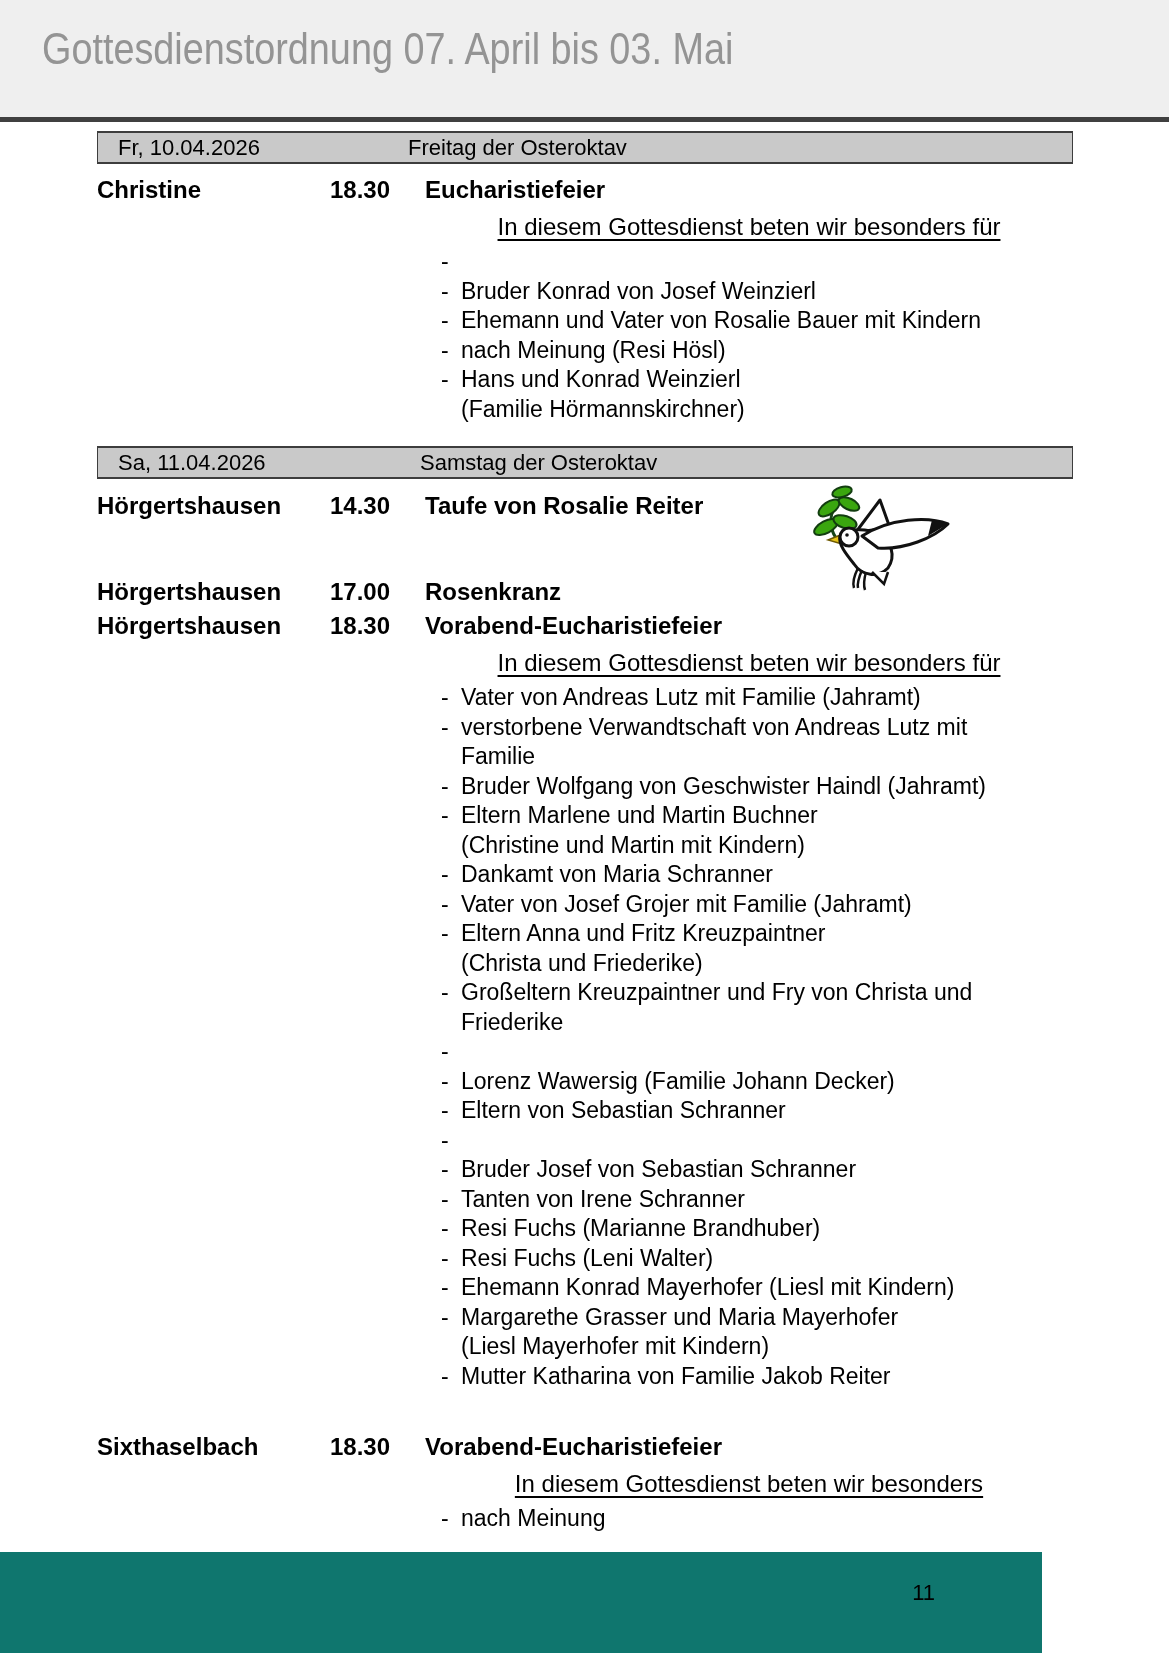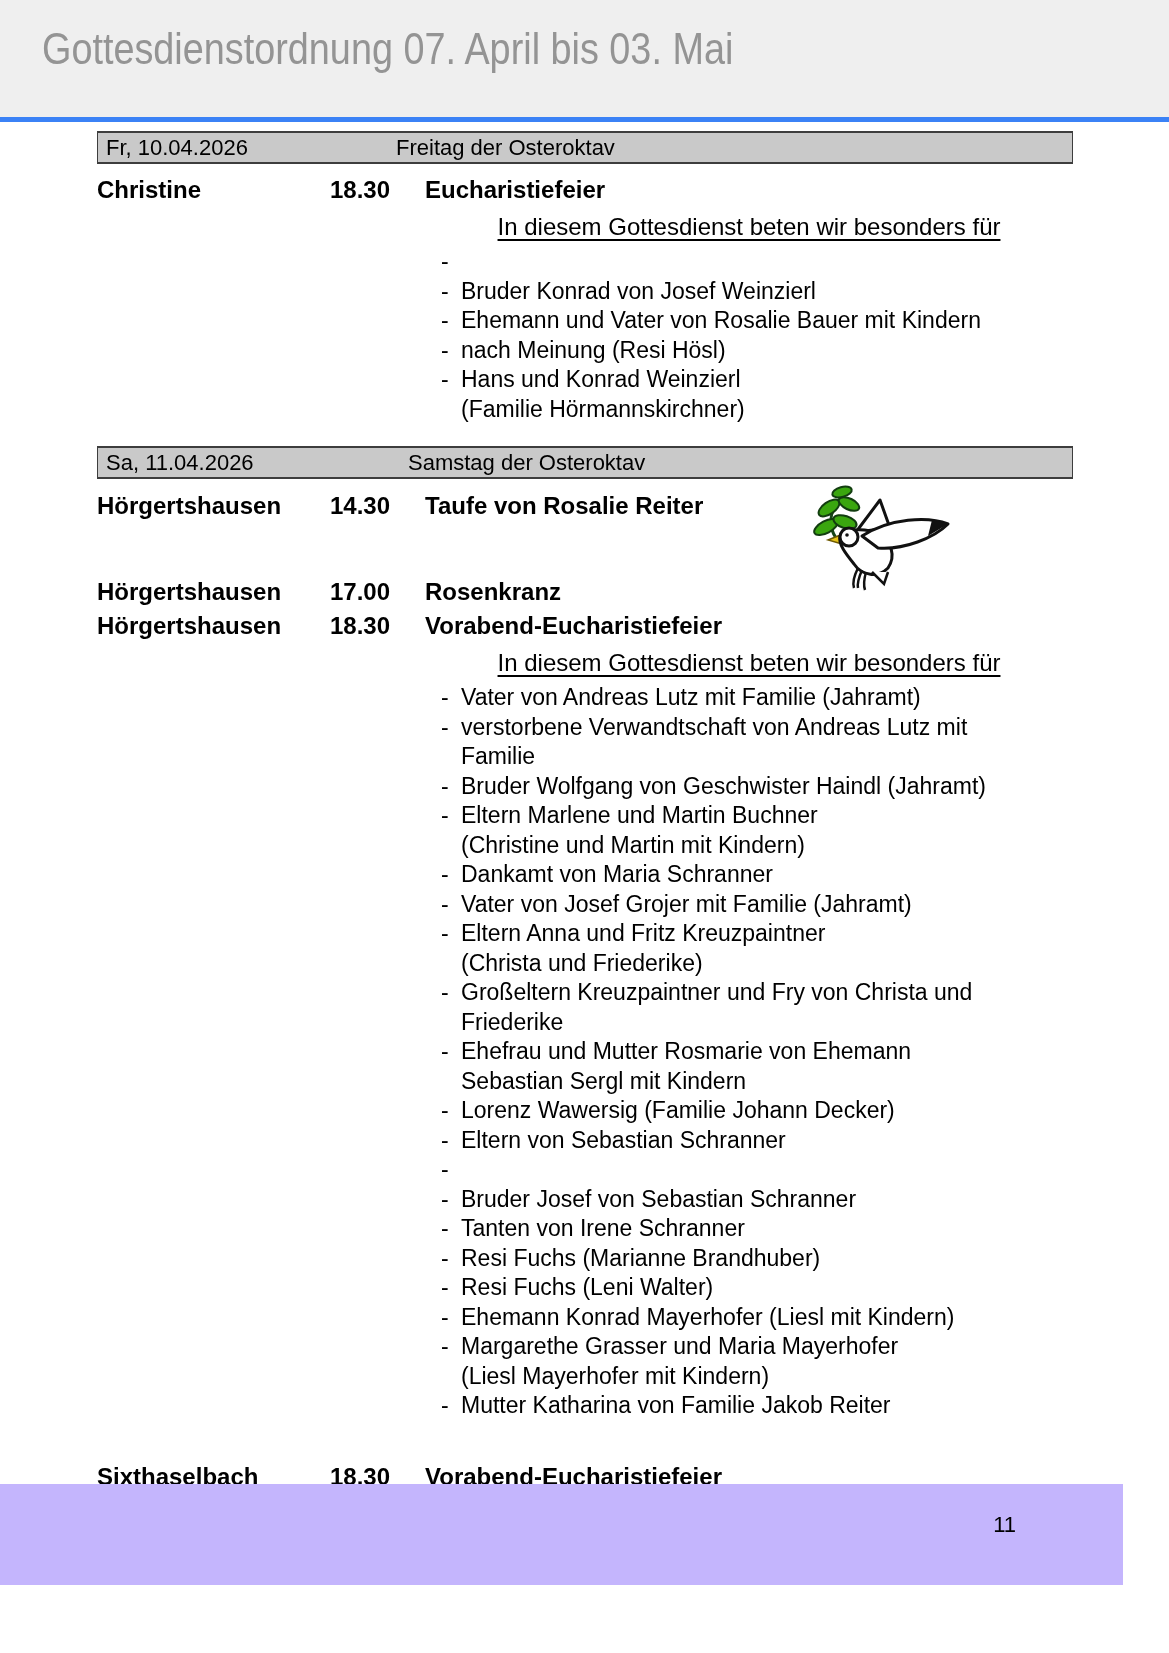--- a/index.html
+++ b/index.html
@@ -5,40 +5,40 @@
   html,body { margin:0; padding:0; }
   body {
     width:1169px; height:1653px; position:relative; overflow:hidden;
     background:#ffffff; color:#000;
     font-family:"Liberation Sans", sans-serif;
   }
 
   
   .header {
     height:117px; background:#efefef;
-    border-bottom:5px solid #3b82f6;
+    border-bottom:5px solid #404040;
   }
   .header h1 {
     margin:0; padding:24px 0 0 42px; font-weight:normal;
   }
   .header h1 span {
     display:inline-block; transform:scaleX(0.84); transform-origin:0 50%;
     font-size:45px; line-height:50px; color:#949494; white-space:nowrap;
   }
 
   
   #sections { margin:0 96px 0 97px; }
 
   .date-bar {
     margin-top:9px; height:33px; box-sizing:border-box;
     background:#c9c9c9;
     border:solid #3d3d3d; border-width:2px 1px;
     display:flex; align-items:center; font-size:22px;
   }
-  .date-bar .date { width:290px; padding-left:8px; flex:0 0 auto; }
+  .date-bar .date { width:290px; padding-left:20px; flex:0 0 auto; }
   .day-section + .day-section .date-bar { margin-top:22px;gap:12px; }
 
   .event { margin-top:10px; position:relative; }
   .event-head {
     display:grid; grid-template-columns:233px 95px auto;
     font-weight:bold; font-size:24px; line-height:32px; align-items:start;
   }
 
   
   #sections > section:nth-child(2) .event:nth-child(1) { margin-top:11px; }
@@ -56,22 +56,22 @@
   }
   li.intention { display:flex; padding-left:16px; }
   li.intention .dash { flex:0 0 20px; }
   li.intention .txt { white-space:pre-line; max-width:585px; }
 
   
   .dove { position:absolute; left:703px; top:-6px; width:158px; height:108px; }
 
   
   .footer {
-    position:absolute; left:0; top:1484px; width:1123px; height:101px;
-    background:#c4b5fd;
+    position:absolute; left:0; top:1552px; width:1042px; height:101px;
+    background:#0f766e;
   }
   .page-number { text-align:right; padding:28px 107px 0 0; font-size:22px; }
 </style>
 </head>
 <body>
 
 <div class="header">
   <h1><span>Gottesdienstordnung 07. April bis 03. Mai</span></h1>
 </div>
 
@@ -219,22 +219,20 @@
   </li>
 
   <li class="intention">
     <span class="dash">-</span>
     <span class="txt">Großeltern Kreuzpaintner und Fry von Christa und
 Friederike</span>
   </li>
 
   <li class="intention">
     <span class="dash">-</span>
-    <span class="txt">Ehefrau und Mutter Rosmarie von Ehemann
-Sebastian Sergl mit Kindern</span>
   </li>
 
   <li class="intention">
     <span class="dash">-</span>
     <span class="txt">Lorenz Wawersig (Familie Johann Decker)</span>
   </li>
 
   <li class="intention">
     <span class="dash">-</span>
     <span class="txt">Eltern von Sebastian Schranner</span>

